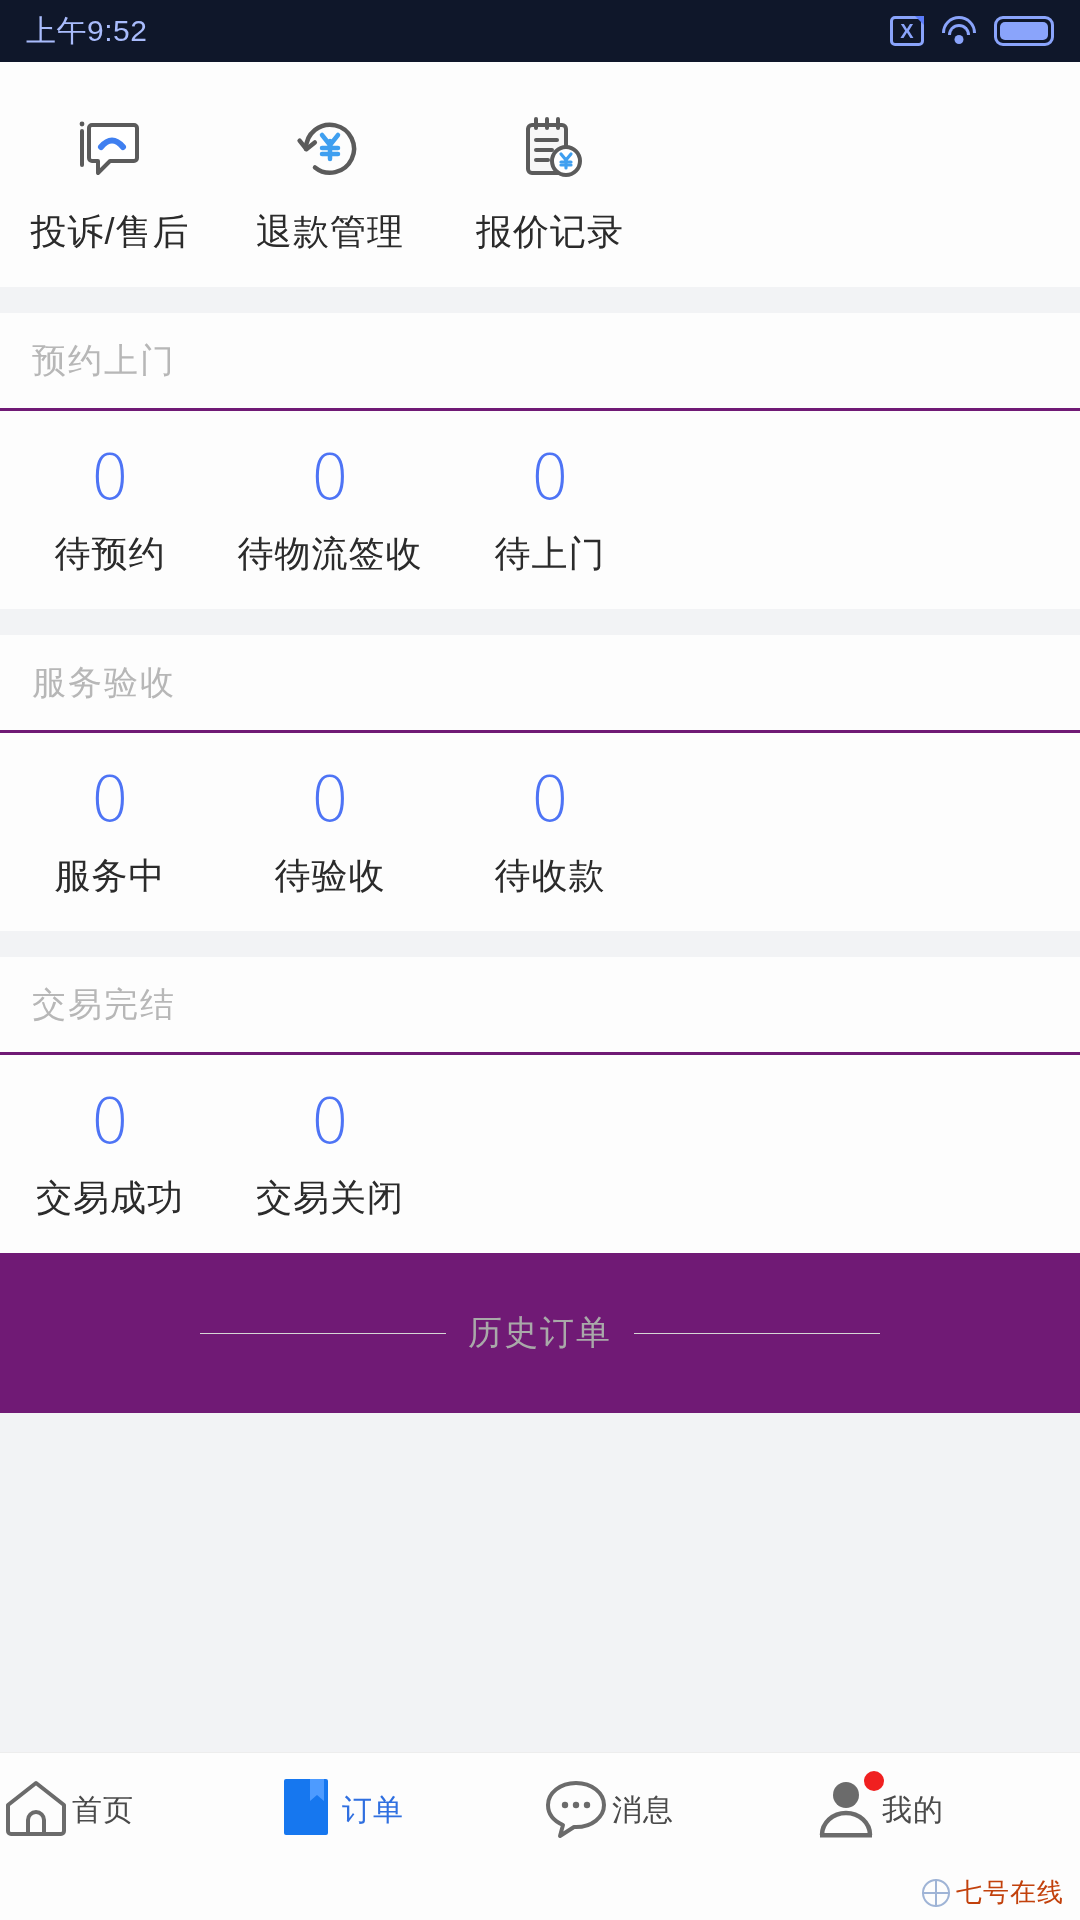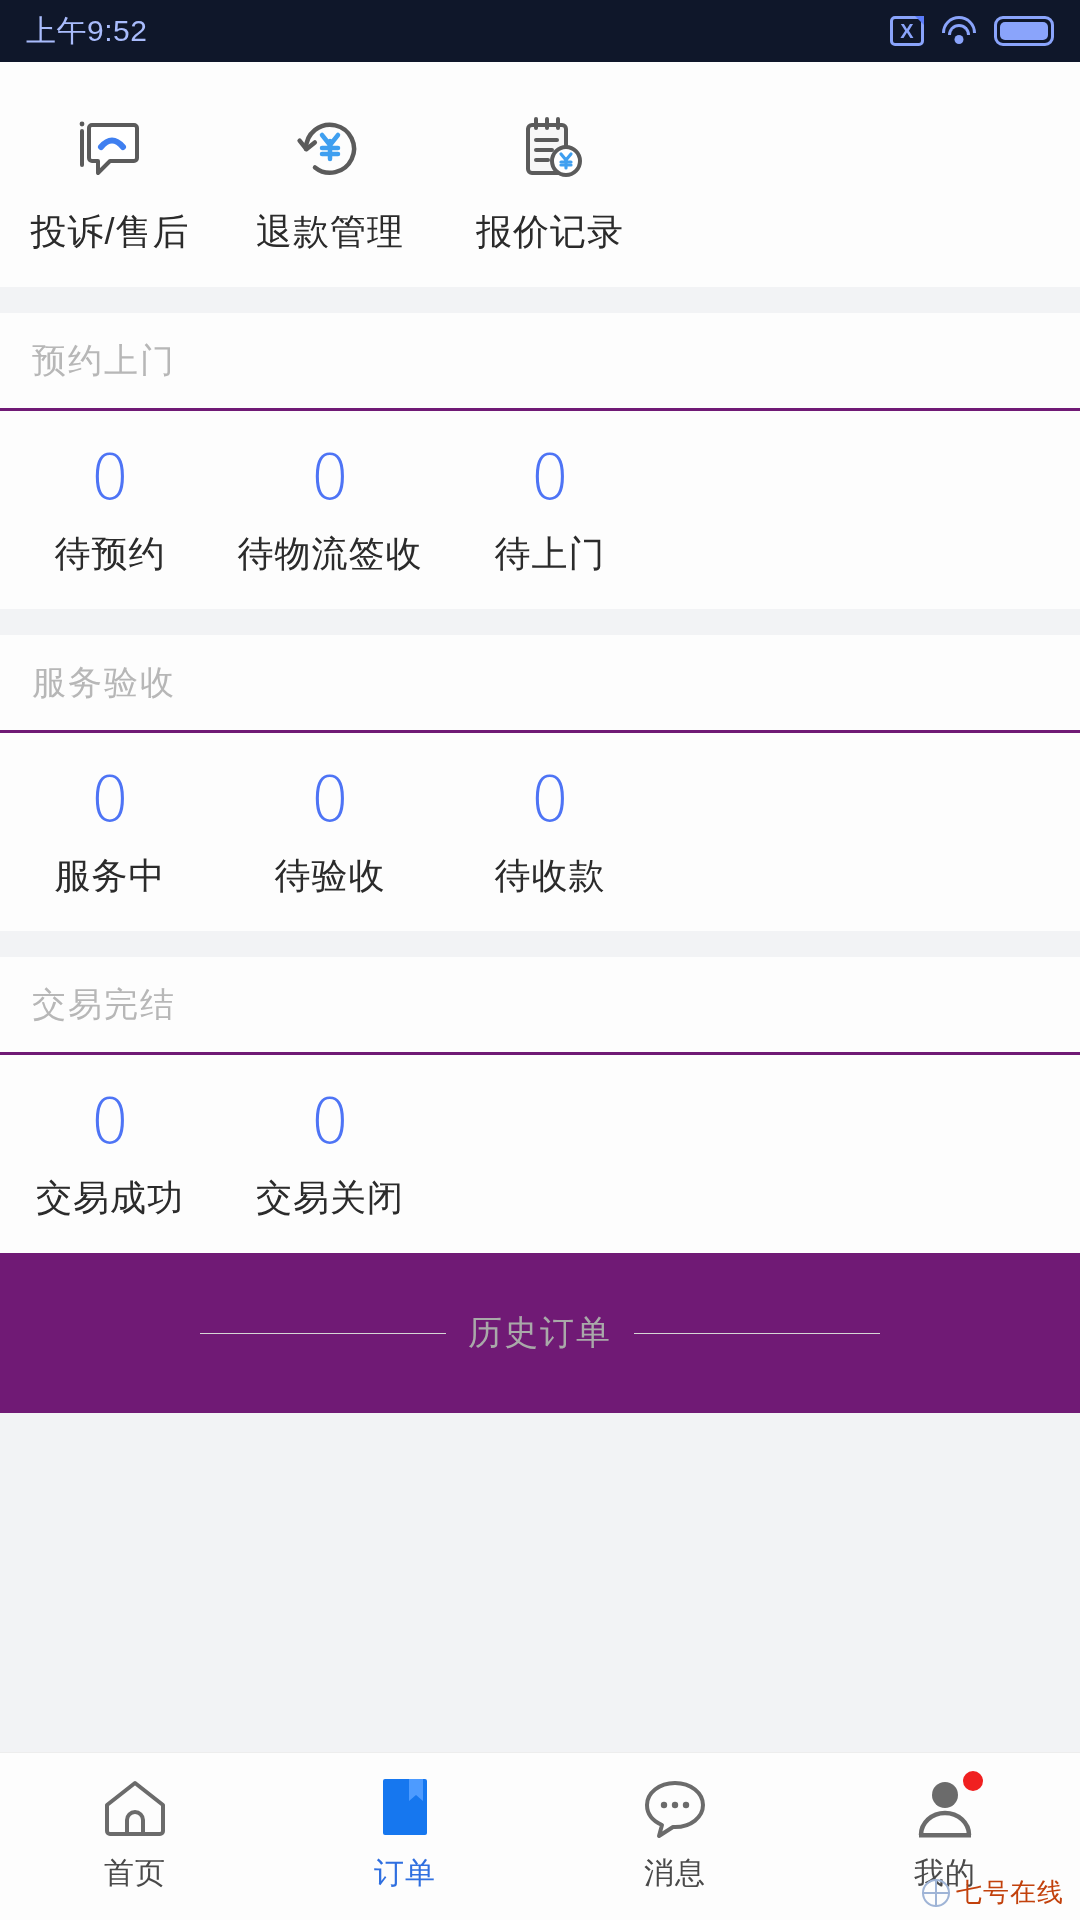--- a/index.html
+++ b/index.html
@@ -99,21 +99,21 @@
   
   .filler { background: #f2f3f5; }
 
   
   .tabbar {
     position: absolute; left: 0; bottom: 0; width: 1080px; height: 168px;
     background: #fdfdfd; border-top: 1px solid #ededed;
     display: flex; align-items: flex-start; padding-top: 14px;
   }
   .tab {
-    flex: 1; display: flex; flex-direction: column; align-items: center;
+    flex: 1; display: flex; flex-direction: row; align-items: center;
     position: relative;
   }
   .tab-icon { height: 80px; display:flex; align-items:center; justify-content:center; position: relative; }
   .tab-label { margin-top: 6px; font-size: 30px; color: #4a4a4a; letter-spacing: 1px; }
   .tab.active .tab-label { color: #2f6fe0; }
   .dot-badge {
     position: absolute; width: 20px; height: 20px; border-radius: 50%;
     background: #f02020; top: 4px; right: -2px;
   }
 

